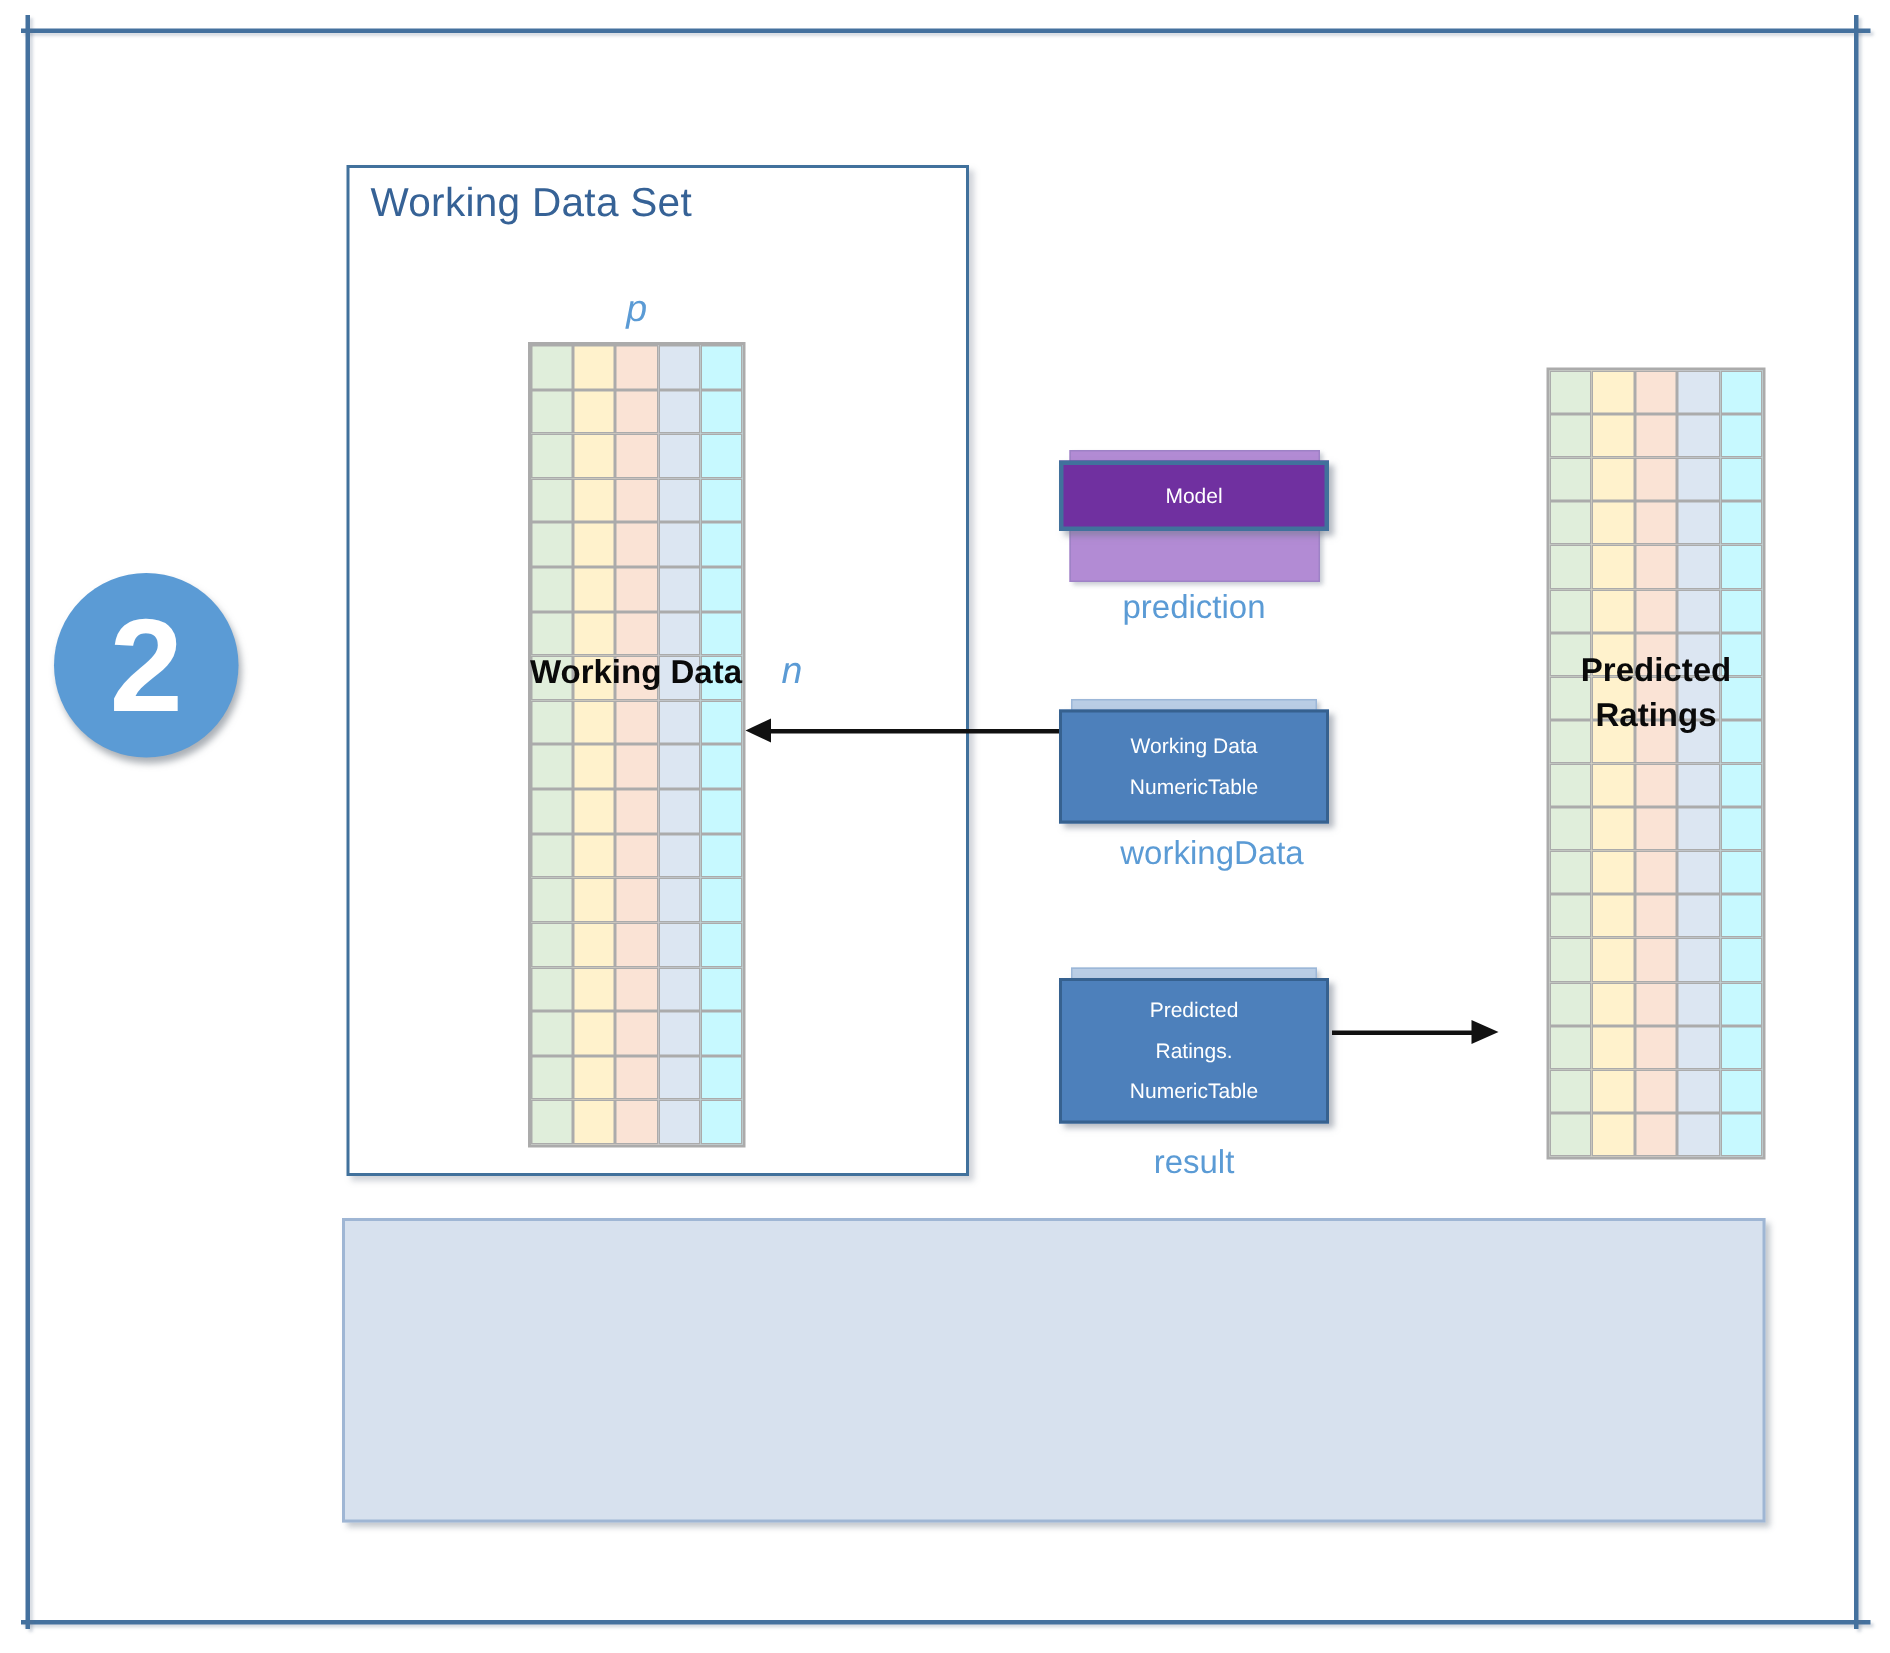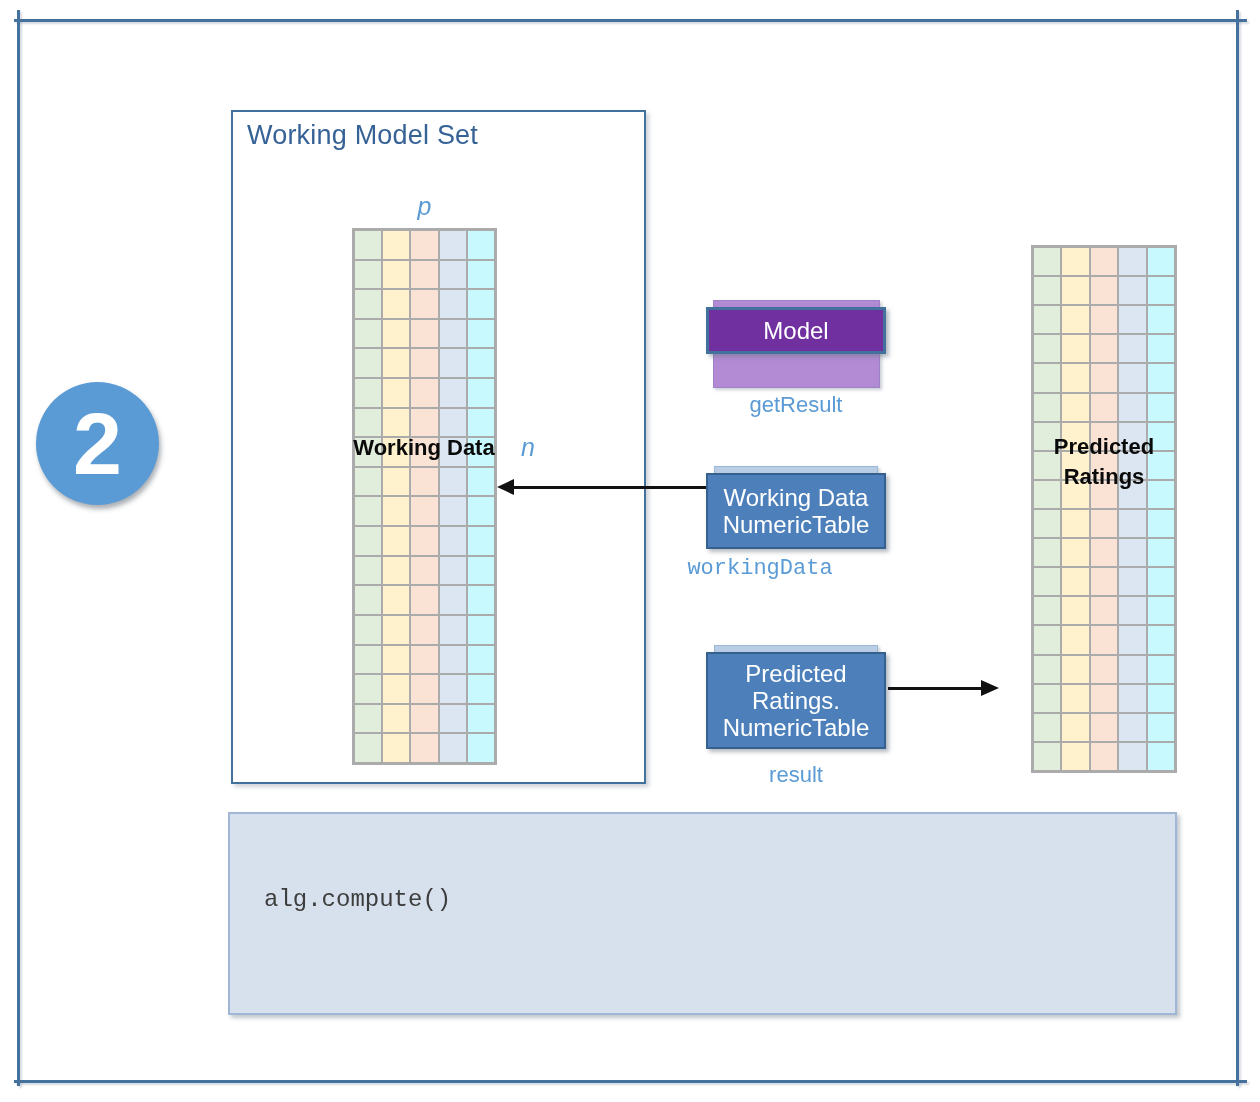--- a/index.html
+++ b/index.html
@@ -47,36 +47,36 @@
   #arrow1-line { left:513px; top:486px; width:195px; }
   #arrow1-head { left:497px; top:479px; border-top:8px solid transparent;
                  border-bottom:8px solid transparent; border-right:17px solid #111; }
   #arrow2-line { left:888px; top:687px; width:94px; }
   #arrow2-head { left:981px; top:680px; border-top:8px solid transparent;
                  border-bottom:8px solid transparent; border-left:18px solid #111; }
 
   
   .back-slab { box-shadow:2px 2px 3px rgba(120,130,145,0.4); }
   .front-box { display:flex; flex-direction:column; align-items:center; justify-content:center;
-               color:#fff; font-size:24px; line-height:27px; text-align:center;
+               color:#fff; font-size:14px; line-height:27px; text-align:center;
                box-shadow:3px 3px 4px rgba(110,120,135,0.5); }
   .caption { font-size:22px; color:#5B9BD5; text-align:center; }
 
   #model-back  { left:713px; top:300px; width:167px; height:88px;
                  background:#B28BD4; border:1px solid #9E82C6; }
   #model-front { left:706px; top:307px; width:180px; height:47px;
                  background:#7030A0; border:3px solid #41719C; }
   #model-caption { left:696px; top:392px; width:200px; }
 
   .blue-back  { background:#B9CDE5; border:1px solid #9CB7D8; }
   .blue-front { background:#4D80BB; border:2px solid #36618F; }
 
   #wd-back  { left:714px; top:466px; width:164px; height:77px; }
   #wd-front { left:706px; top:473px; width:180px; height:76px; }
-  #wd-caption { left:660px; top:556px; width:200px;font-family:Liberation Mono, monospace; }
+  #wd-caption { left:708px; top:556px; width:200px; }
 
   #res-back  { left:714px; top:645px; width:164px; height:97px; }
   #res-front { left:706px; top:652px; width:180px; height:97px; }
   #res-caption { left:696px; top:762px; width:200px; }
 
   
   #code-panel { left:228px; top:812px; width:949px; height:203px;
                 background:#D7E1EE; border:2px solid #9FB6D4;
                 box-shadow:3px 3px 4px rgba(120,130,145,0.45); }
   #prediction-bar { left:223px; top:818px; width:962px; height:50px;
@@ -97,21 +97,21 @@
   <div class="abs frame-line" id="frame-top"></div>
   <div class="abs frame-line" id="frame-bottom"></div>
   <div class="abs frame-line" id="frame-left"></div>
   <div class="abs frame-line" id="frame-right"></div>
 
   <div class="abs" id="step-circle">
     <span>2</span>
   </div>
 
   <div class="abs" id="wds-box"></div>
-  <div class="abs" id="wds-title">Working Model Set</div>
+  <div class="abs" id="wds-title">Working Data Set</div>
   <div class="abs math-label" id="p-label">p</div>
   <div class="abs math-label" id="n-label">n</div>
 
   <div class="abs data-grid" id="left-grid" data-grid="true" style="grid-template-columns: repeat(5, 1fr); grid-template-rows: repeat(18, 1fr); border-color: rgb(171, 171, 171);">
       <div class="cell" style="background: rgb(224, 238, 219); border-color: rgb(171, 171, 171);"></div>
       <div class="cell" style="background: rgb(255, 242, 204); border-color: rgb(171, 171, 171);"></div>
       <div class="cell" style="background: rgb(250, 227, 213); border-color: rgb(171, 171, 171);"></div>
       <div class="cell" style="background: rgb(220, 230, 242); border-color: rgb(171, 171, 171);"></div>
       <div class="cell" style="background: rgb(199, 249, 255); border-color: rgb(171, 171, 171);"></div>
       <div class="cell" style="background: rgb(224, 238, 219); border-color: rgb(171, 171, 171);"></div>
@@ -202,21 +202,21 @@
     </div>
   <div class="abs grid-caption" id="working-data-caption">Working Data</div>
 
   <div class="abs arrow-line" id="arrow1-line"></div>
   <div class="abs arrow-head" id="arrow1-head"></div>
 
   <div class="abs back-slab" id="model-back"></div>
   <div class="abs front-box" id="model-front">
     <div>Model</div>
   </div>
-  <div class="abs caption" id="model-caption">getResult</div>
+  <div class="abs caption" id="model-caption">prediction</div>
 
   <div class="abs back-slab blue-back" id="wd-back"></div>
   <div class="abs front-box blue-front" id="wd-front">
     <div>Working Data</div>
     <div>NumericTable</div>
   </div>
   <div class="abs caption" id="wd-caption">workingData</div>
 
   <div class="abs back-slab blue-back" id="res-back"></div>
   <div class="abs front-box blue-front" id="res-front">
@@ -321,16 +321,15 @@
       <div class="cell" style="background: rgb(220, 230, 242); border-color: rgb(171, 171, 171);"></div>
       <div class="cell" style="background: rgb(199, 249, 255); border-color: rgb(171, 171, 171);"></div>
     </div>
   <div class="abs grid-caption" id="predicted-caption">
     <div>Predicted</div>
     <div>Ratings</div>
   </div>
 
   <div class="abs" id="code-panel"></div>
   <div class="abs" id="code-lines">
-      <div class="code-line">alg.compute()</div>
     </div>
 
 </div>
 
 </body></html>

